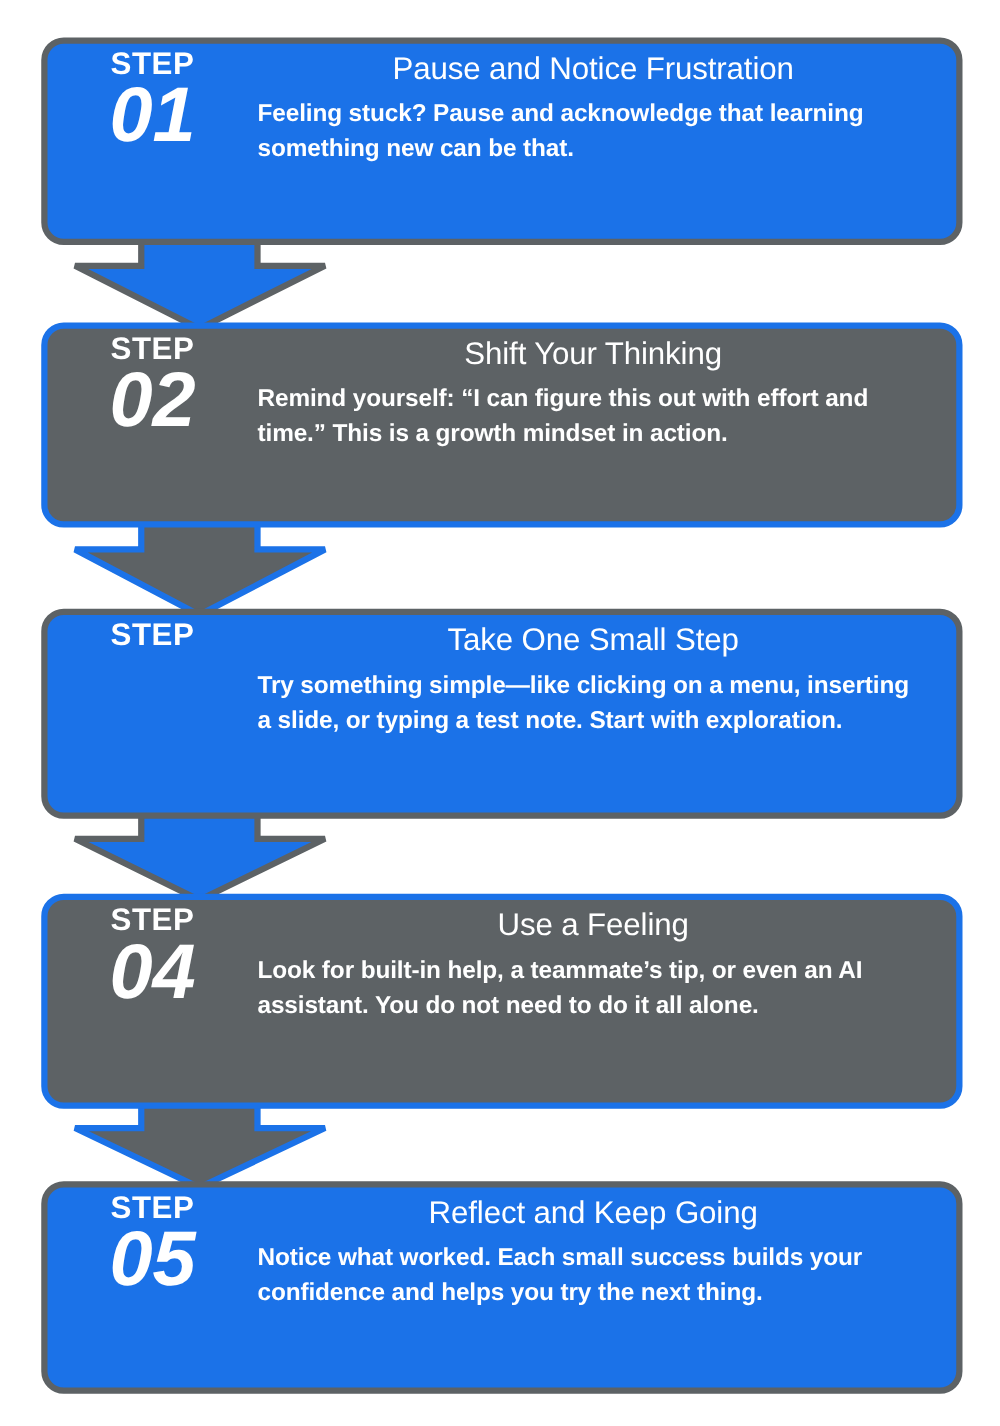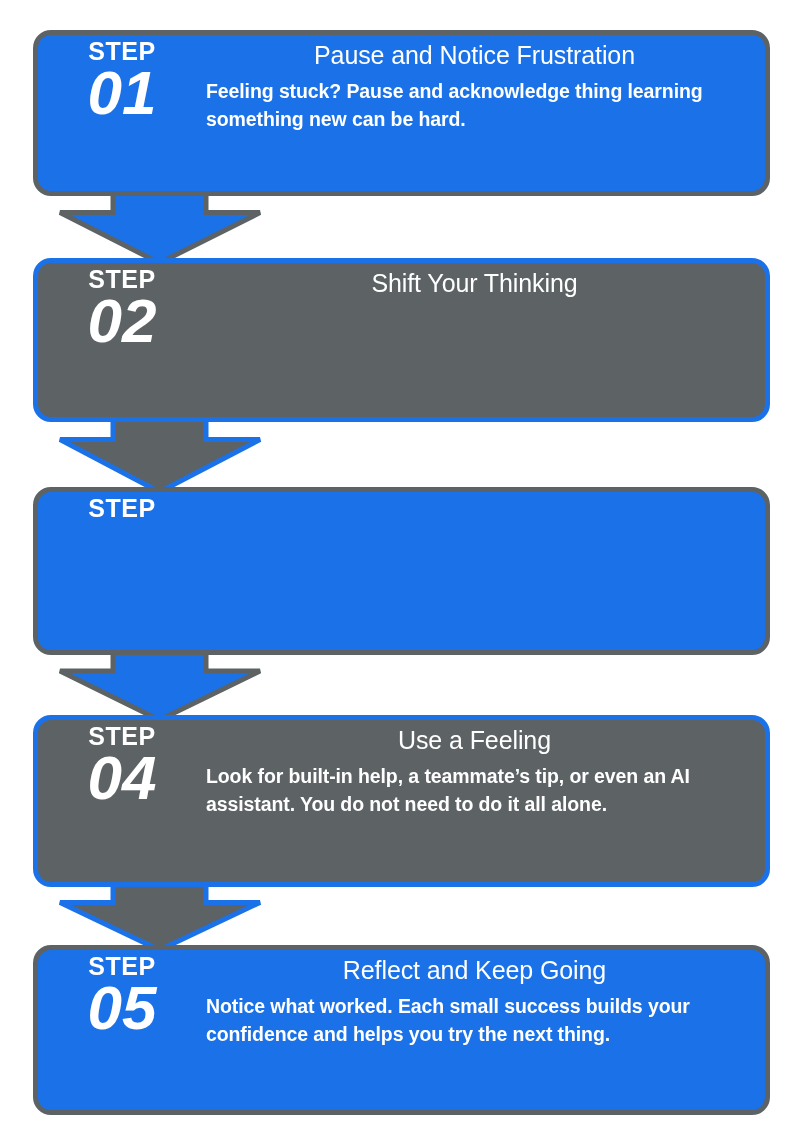--- a/index.html
+++ b/index.html
@@ -130,35 +130,40 @@
         <polygon points="65,0 158,0 158,30 212,30 111.5,100 12,30 65,30" fill="#5d6265" stroke="#1b72e8" stroke-width="5" stroke-linejoin="miter" vector-effect="non-scaling-stroke"></polygon>
       </svg>
     </div>
     <div class="step-card scheme-blue" style="top: 30px; height: 166px;">
       <div class="badge">
         <div class="badge-word">STEP</div>
         <div class="badge-num">01</div>
       </div>
       <div class="content">
         <div class="card-title">Pause and Notice Frustration</div>
-        <div class="card-body">Feeling stuck? Pause and acknowledge thing learning something new can be hard.</div>
+        <div class="card-body">Feeling stuck? Pause and acknowledge that learning something new can be that.</div>
       </div>
     </div>
     <div class="step-card scheme-gray" style="top: 258px; height: 164px;">
       <div class="badge">
         <div class="badge-word">STEP</div>
         <div class="badge-num">02</div>
       </div>
       <div class="content">
         <div class="card-title">Shift Your Thinking</div>
+        <div class="card-body">Remind yourself: “I can figure this out with effort and time.” This is a growth mindset in action.</div>
       </div>
     </div>
     <div class="step-card scheme-blue" style="top: 487px; height: 168px;">
       <div class="badge">
         <div class="badge-word">STEP</div>
+      </div>
+      <div class="content">
+        <div class="card-title">Take One Small Step</div>
+        <div class="card-body">Try something simple—like clicking on a menu, inserting a slide, or typing a test note. Start with exploration.</div>
       </div>
     </div>
     <div class="step-card scheme-gray" style="top: 715px; height: 172px;">
       <div class="badge">
         <div class="badge-word">STEP</div>
         <div class="badge-num">04</div>
       </div>
       <div class="content">
         <div class="card-title">Use a Feeling</div>
         <div class="card-body">Look for built-in help, a teammate’s tip, or even an AI assistant. You do not need to do it all alone.</div>

